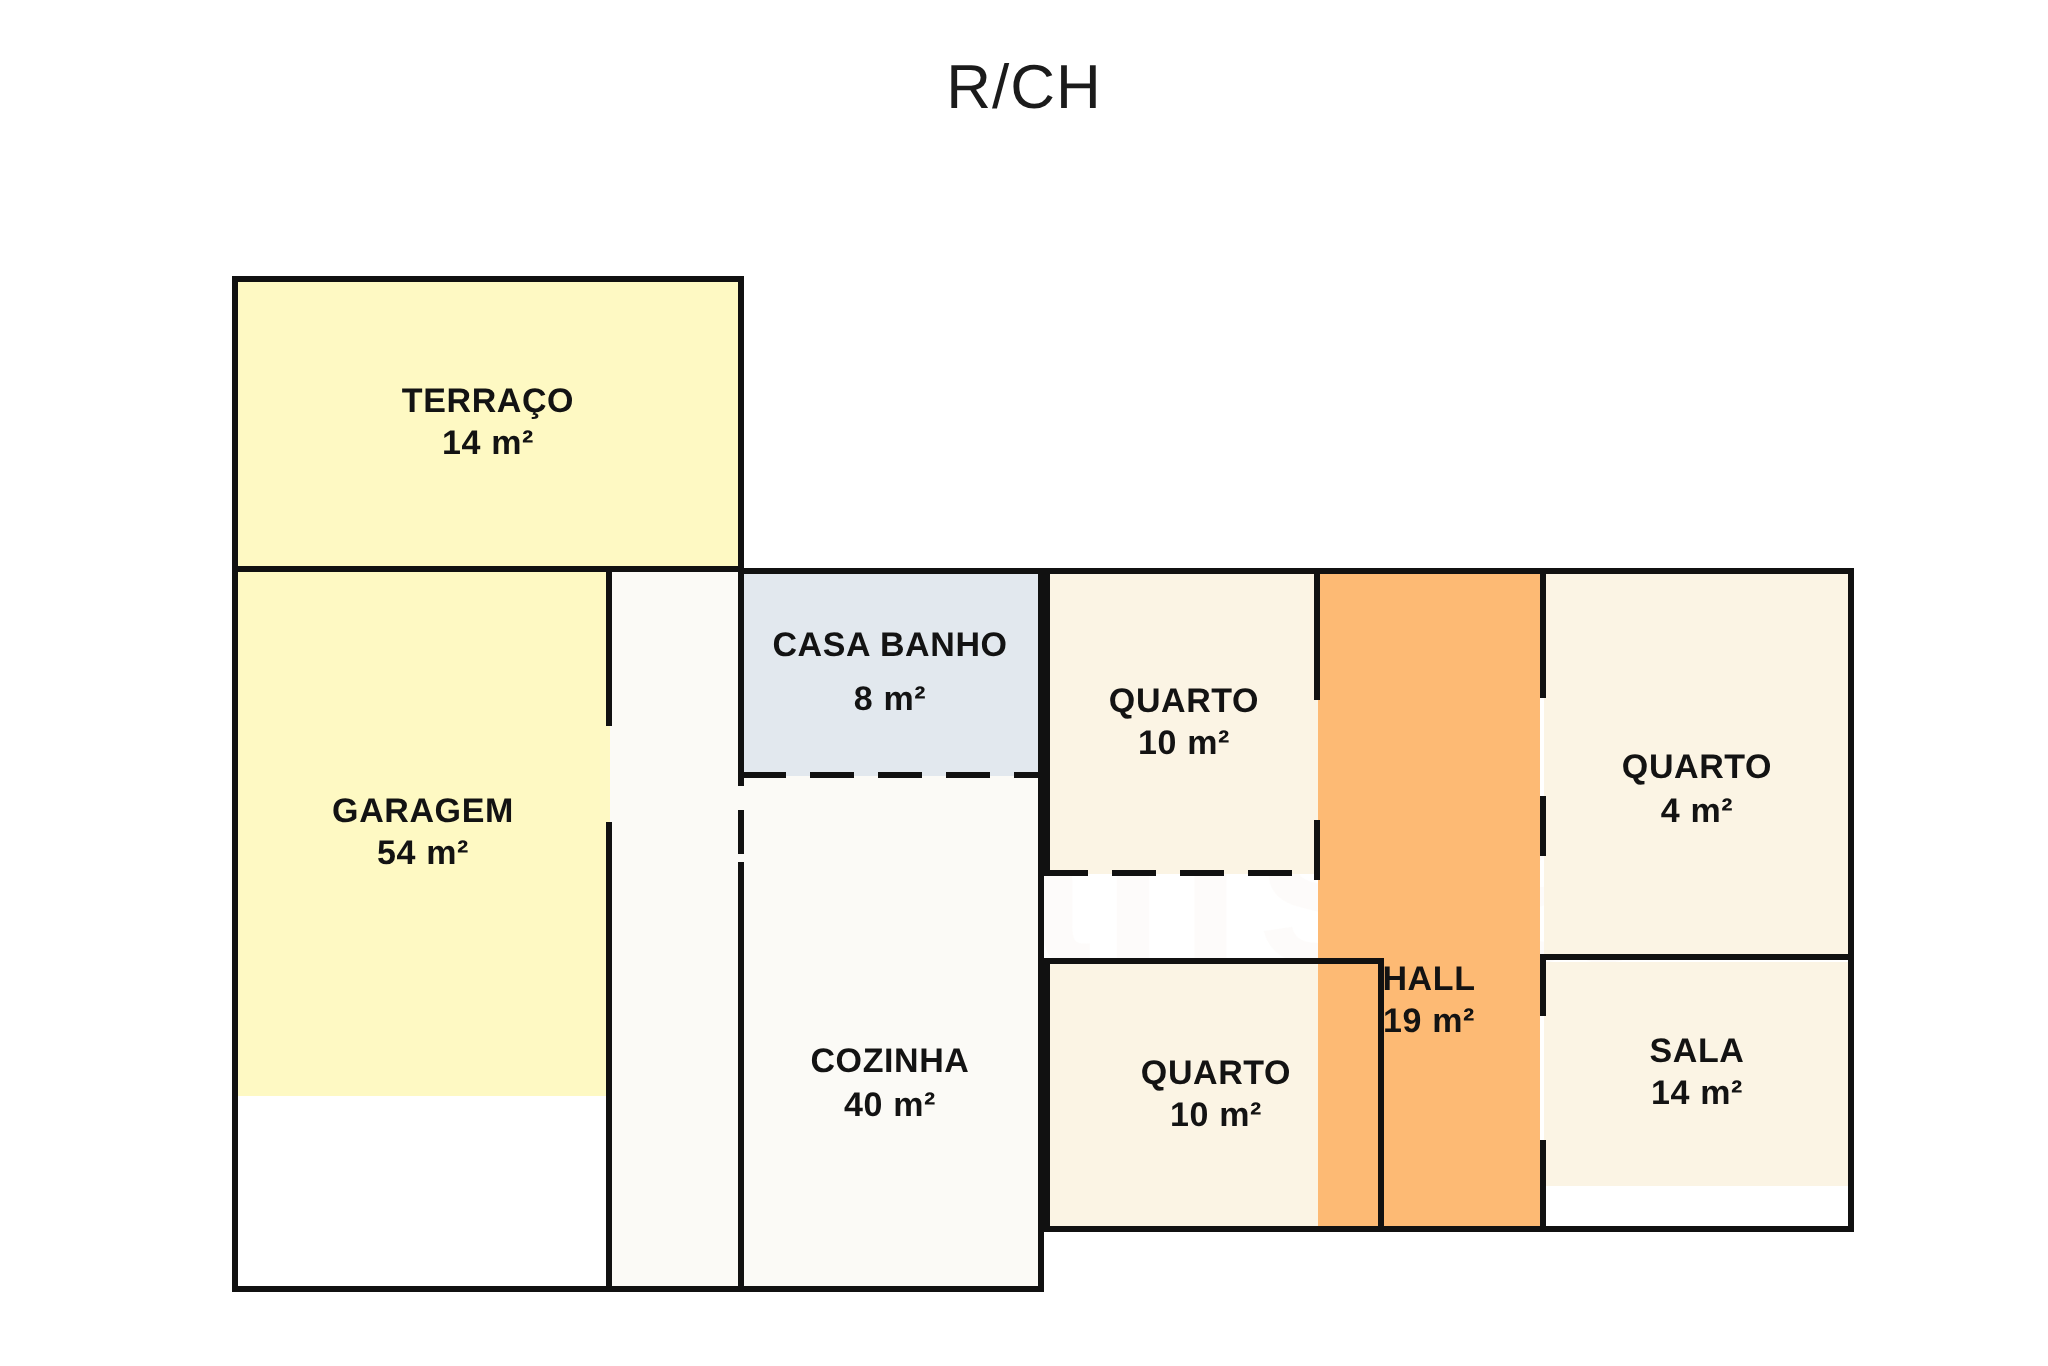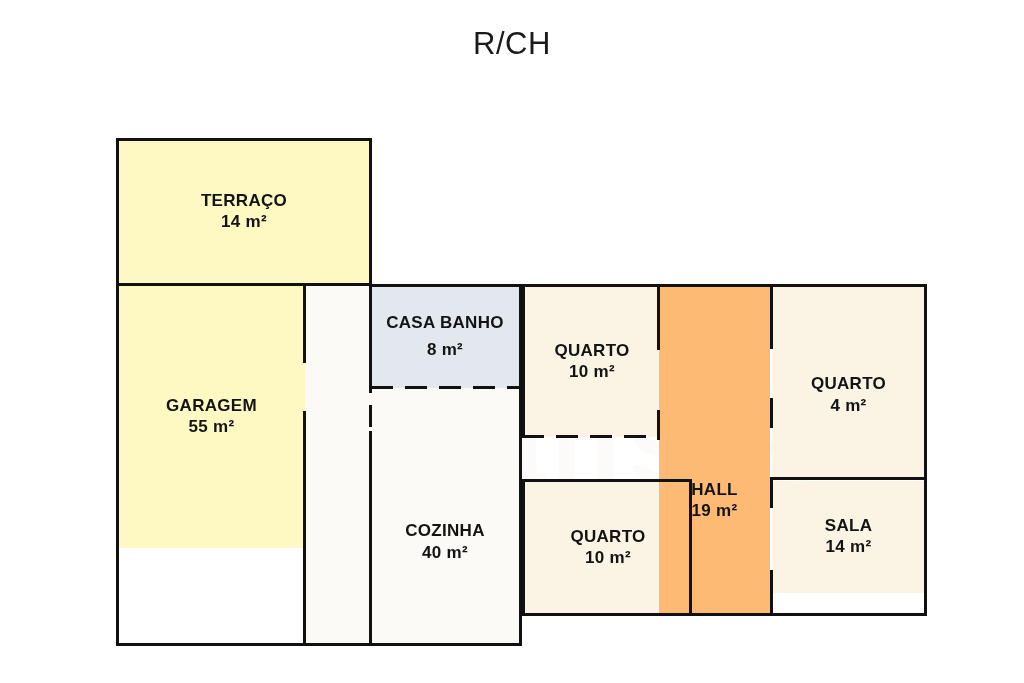--- a/index.html
+++ b/index.html
@@ -127,21 +127,21 @@
     <div class="wm-text wm-bot">idealista</div>
   </div>
 
   <div class="room fill-grey" style="left:118px; top:139px; width:252px; height:146px;">
     <div class="room-name">TERRAÇO</div>
     <div class="room-area">14 m²</div>
   </div>
 
   <div class="room fill-grey" style="left:118px; top:286px; width:187px; height:262px;">
     <div class="room-name">GARAGEM</div>
-    <div class="room-area">55 m²</div>
+    <div class="room-area">54 m²</div>
   </div>
 
   <div class="room fill-white" style="left:305px; top:286px; width:66px; height:359px;"></div>
 
   <div class="room fill-blue" style="left:371px; top:286px; width:148px; height:102px;">
     <div class="room-name">CASA BANHO</div>
     <div class="room-area" style="margin-top:6px;">8 m²</div>
   </div>
 
   <div class="room fill-white" style="left:371px; top:388px; width:148px; height:257px;">

